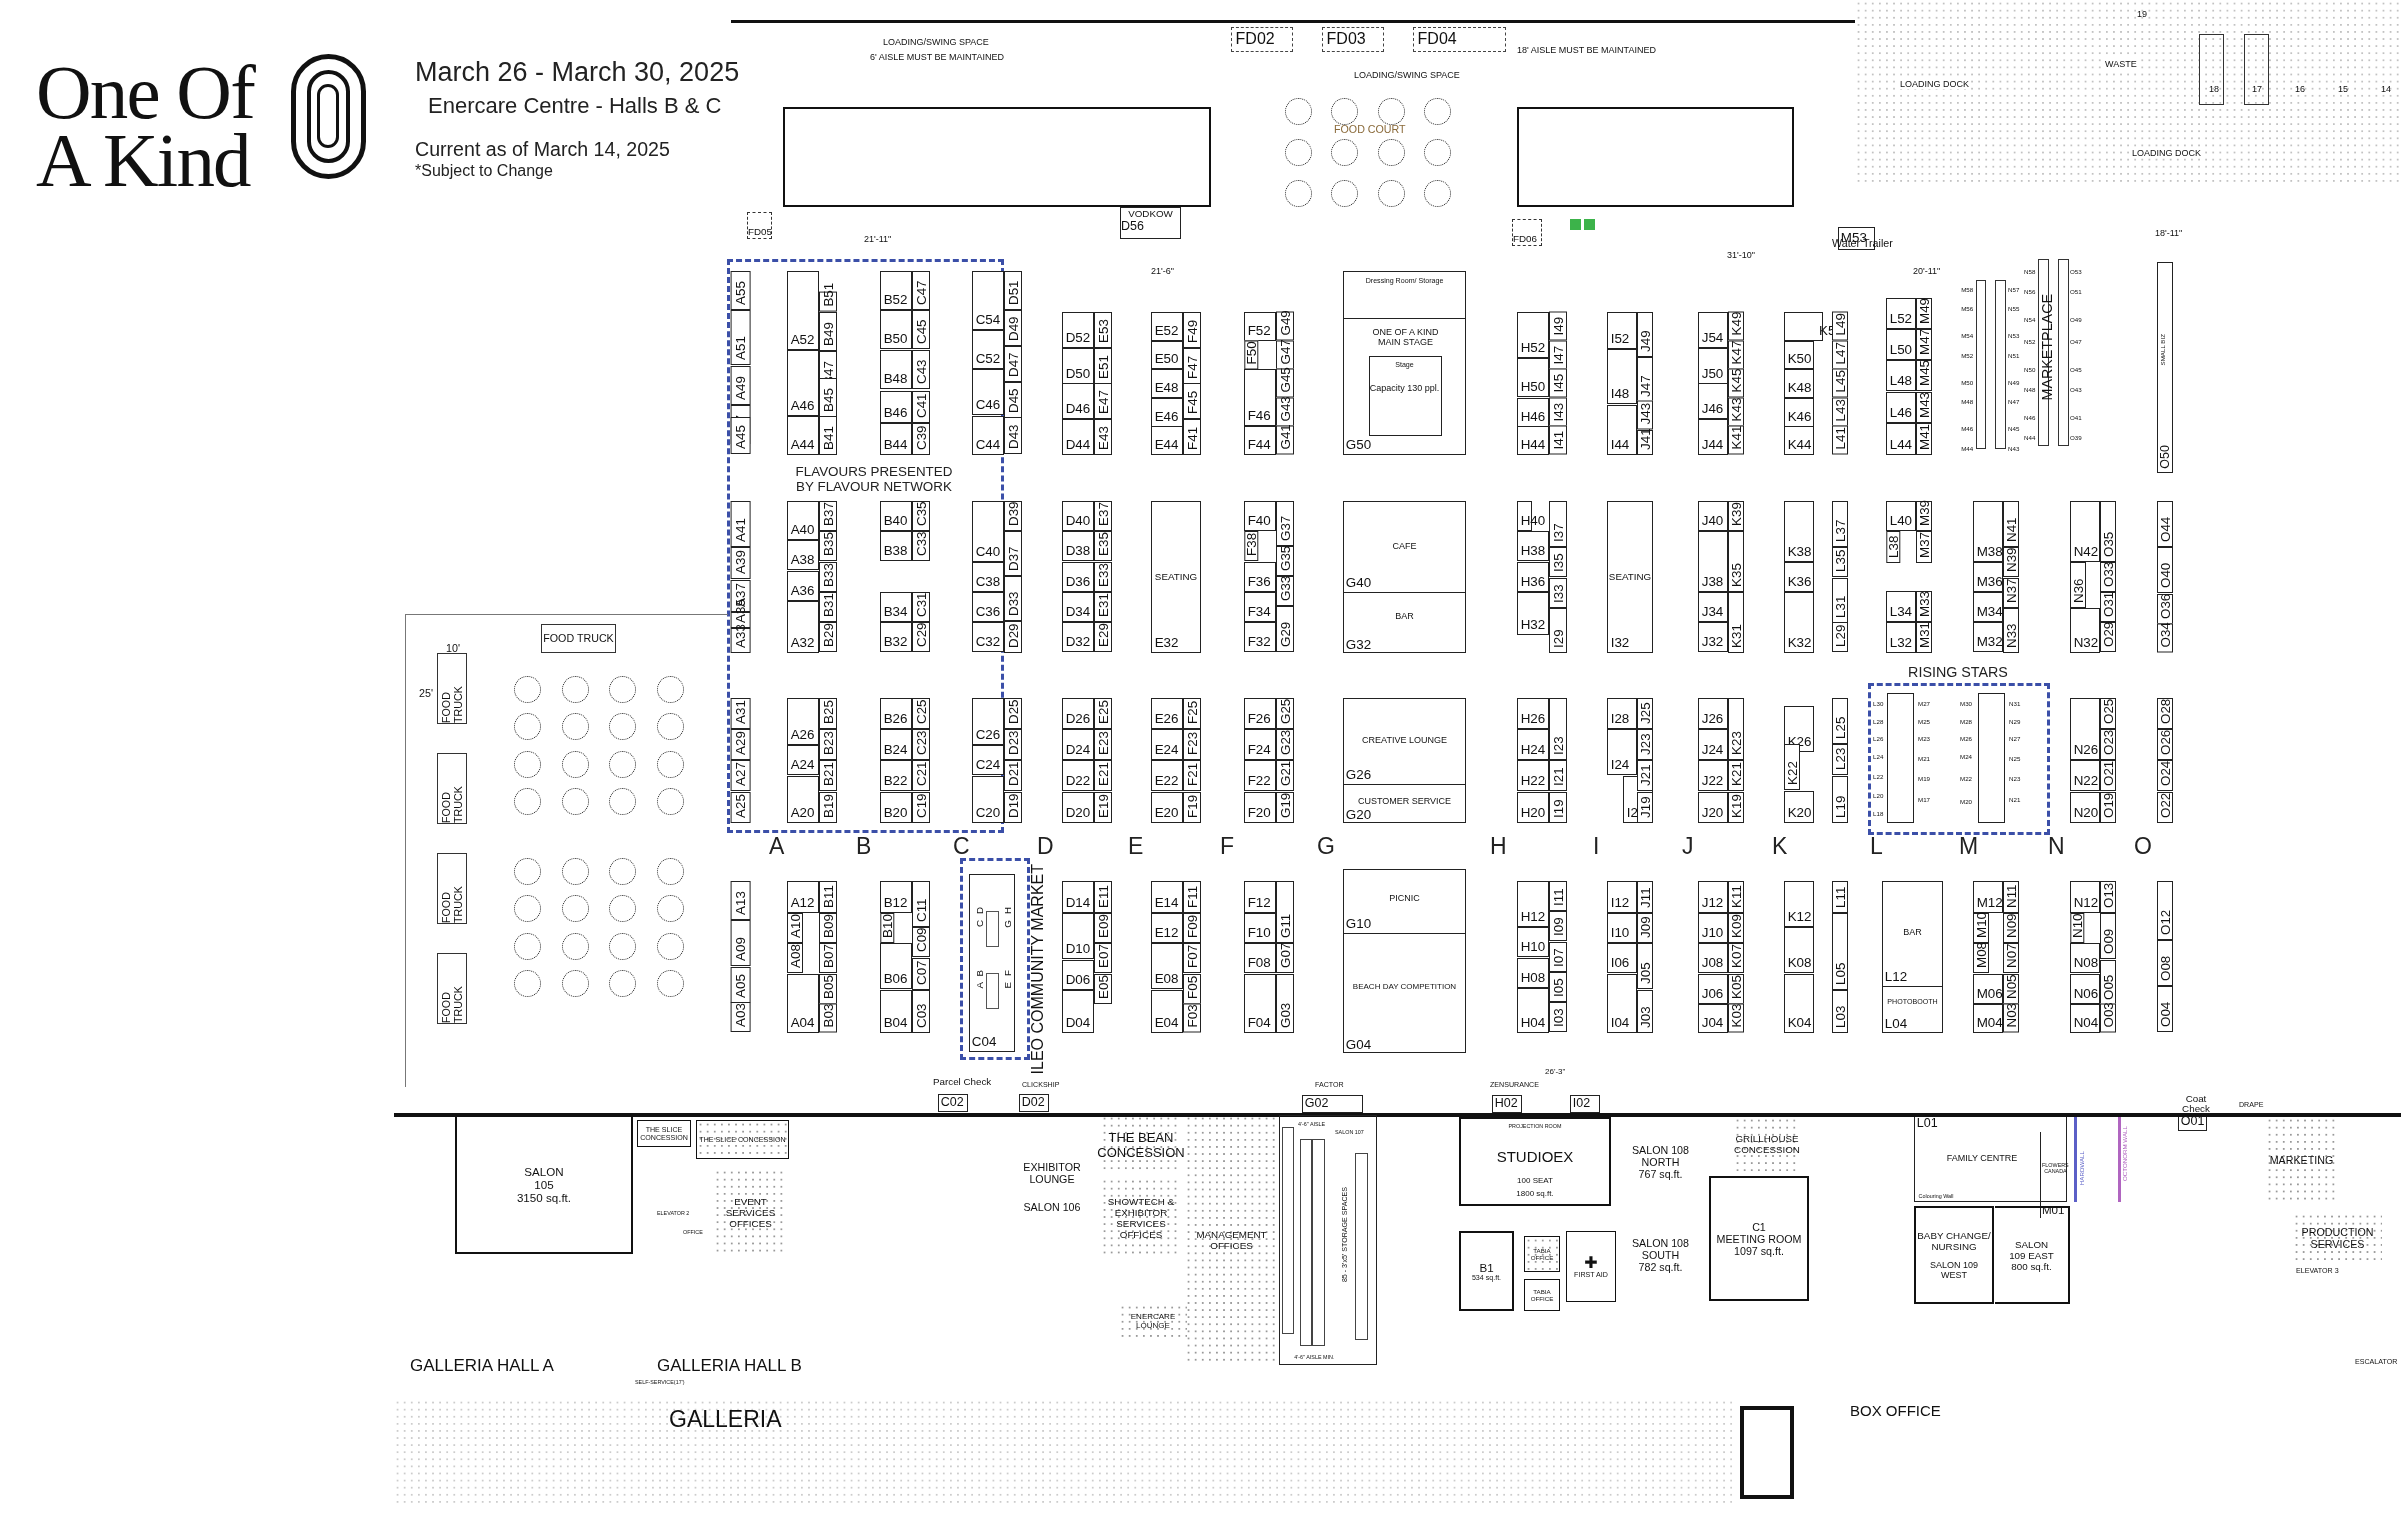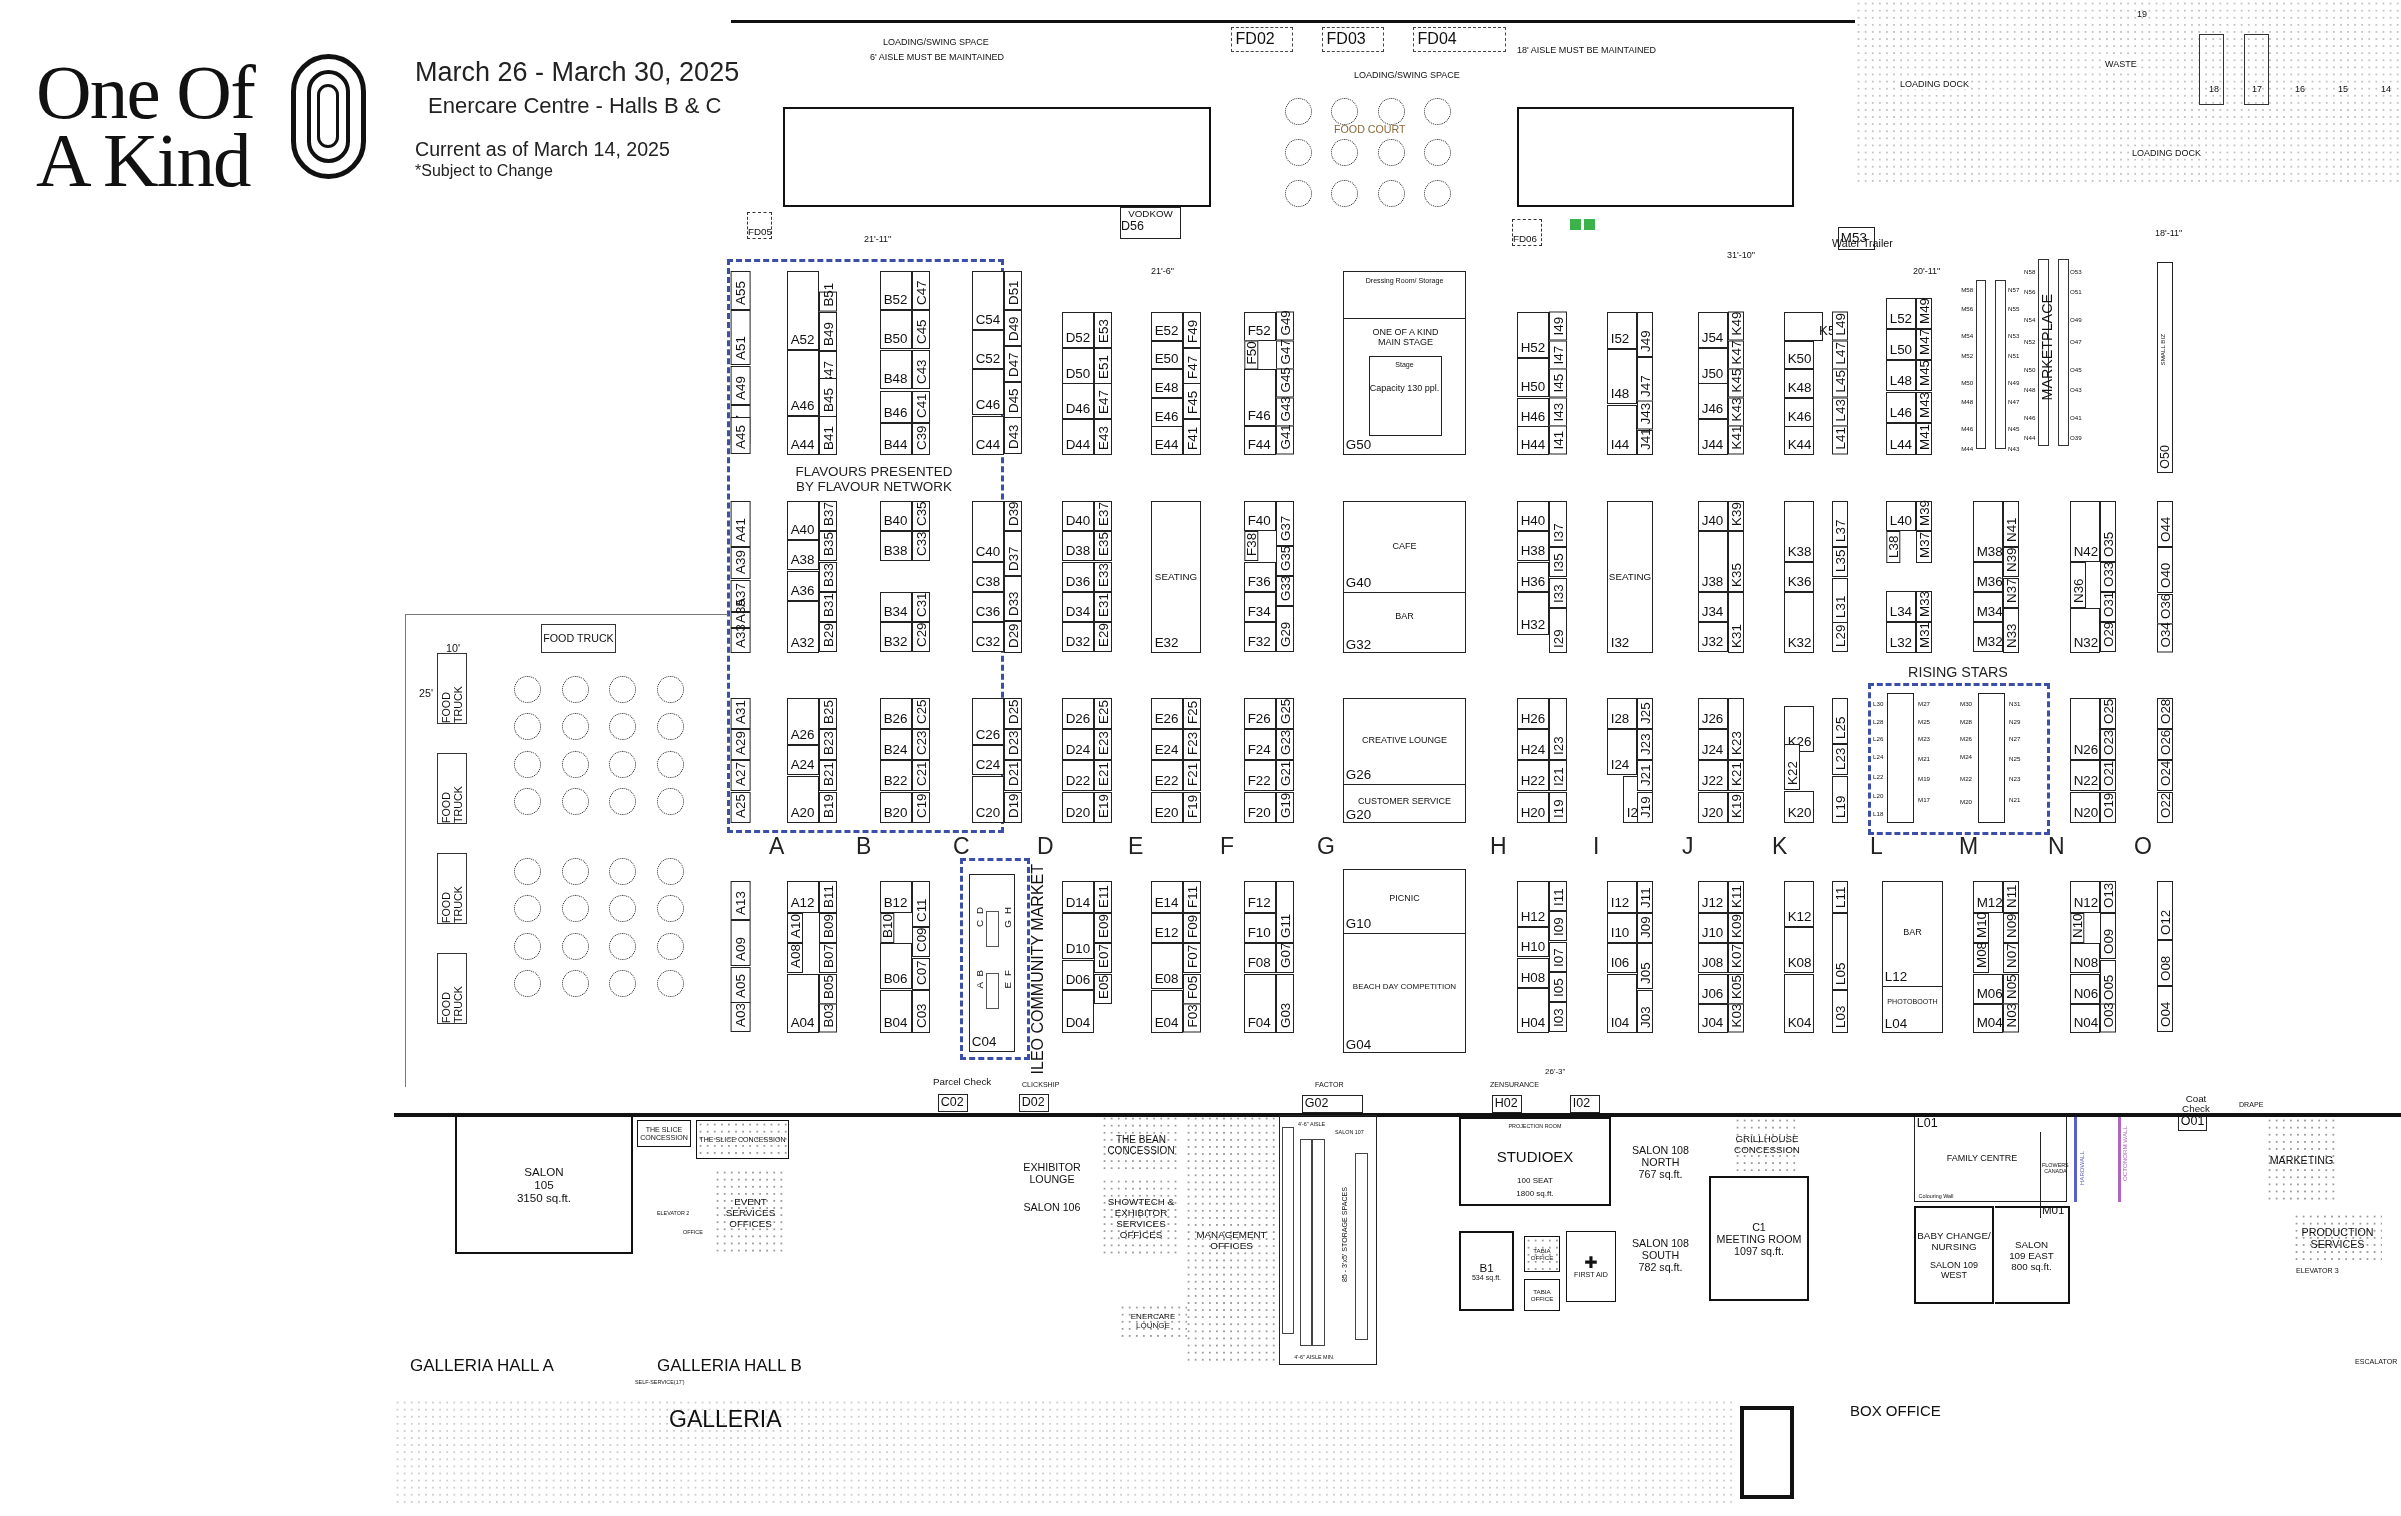--- a/index.html
+++ b/index.html
@@ -360,21 +360,21 @@
   <div class="abs" style="left:0;top:0;width:100%;height:91px;border-bottom:1.8px solid #222;">
     <div class="abs small" style="left:0;top:39px;width:100%;text-align:center;">CAFE</div>
     <div class="abs" style="left:1.8px;bottom:1.8px;font-size:13.4px;">G40</div>
   </div>
   <div class="abs" style="left:0;top:91px;width:100%;height:61px;">
     <div class="abs small" style="left:0;top:18px;width:100%;text-align:center;">BAR</div>
     <div class="abs" style="left:1.8px;bottom:1.8px;font-size:13.4px;">G32</div>
   </div>
 </div>
 <div class="abs" style="left:1517px;top:501px;width:50px;height:152px;">
-  <div class="abs booth" style="left:0;top:0;width:32px;height:30px;">H40</div>
+  <div class="abs booth" style="left:0;top:0;width:15px;height:30px;">H40</div>
   <div class="abs booth" style="left:0;top:30px;width:32px;height:30px;">H38</div>
   <div class="abs booth" style="left:0;top:61px;width:32px;height:30px;">H36</div>
   <div class="abs booth" style="left:0;top:91px;width:32px;height:43px;">H32</div>
   <div class="abs booth v" style="left:32px;top:0;width:18px;height:46px;">I37</div>
   <div class="abs booth v" style="left:32px;top:46px;width:18px;height:30px;">I35</div>
   <div class="abs booth v" style="left:32px;top:77px;width:18px;height:30px;">I33</div>
   <div class="abs booth v" style="left:32px;top:107px;width:18px;height:45px;">I29</div>
 </div>
 <div class="abs booth big" style="left:1607px;top:501px;width:46px;height:152px;">
   <span>SEATING</span>
@@ -856,21 +856,21 @@
 </div>
 <div class="abs room" style="left:637px;top:1120px;width:54px;height:27px;font-size:7.1px;border-width:0.9px;">THE SLICE CONCESSION</div>
 <div class="abs room dots" style="left:696px;top:1120px;width:93px;height:39px;font-size:7.1px;border-width:0.9px;">THE SLICE CONCESSION</div>
 <div class="abs small" style="left:657px;top:1210px;font-size:5.4px;">ELEVATOR 2</div>
 <div class="abs room dots" style="left:714px;top:1169px;width:73px;height:87px;font-size:9.8px;border:none;">EVENT SERVICES OFFICES</div>
 <div class="abs small" style="left:683px;top:1229px;font-size:5.4px;">OFFICE</div>
 <div class="abs room" style="left:1003px;top:1115px;width:98px;height:143px;border:none;font-size:10.7px;">
   <span>EXHIBITOR LOUNGE</span>
   <span style="margin-top:16px;">SALON 106</span>
 </div>
-<div class="abs room dots" style="left:1101px;top:1115px;width:80px;height:59px;font-size:10px;border:none;">THE BEAN CONCESSION</div>
+<div class="abs room dots" style="left:1101px;top:1115px;width:80px;height:59px;font-size:13px;border:none;">THE BEAN CONCESSION</div>
 <div class="abs room dots" style="left:1101px;top:1178px;width:80px;height:80px;font-size:9.8px;border:none;">SHOWTECH &amp; EXHIBITOR SERVICES OFFICES</div>
 <div class="abs room dots" style="left:1119px;top:1304px;width:68px;height:34px;font-size:8px;border:none;">ENERCARE LOUNGE</div>
 <div class="abs room dots" style="left:1185px;top:1115px;width:93px;height:250px;font-size:9.8px;border:none;">MANAGEMENT OFFICES</div>
 
 <div class="abs" style="left:1279px;top:1115px;width:98px;height:250px;border:1.3px solid #222;">
   <div class="abs small" style="left:18px;top:5.4px;font-size:5.4px;">4'-6" AISLE</div>
   <div class="abs small" style="left:55px;top:12.5px;font-size:5.4px;">SALON 107</div>
   <div class="abs" style="left:61px;top:71px;writing-mode:vertical-rl;transform:rotate(180deg);font-size:7.1px;">85 - 3'x5' STORAGE SPACES</div>
   <div class="abs small" style="left:14.3px;bottom:3.6px;font-size:5.4px;">4'-6" AISLE MIN.</div>
   <div class="abs" style="left:1.8px;top:10.7px;width:12.5px;height:207px;border:0.9px solid #444;"></div>

